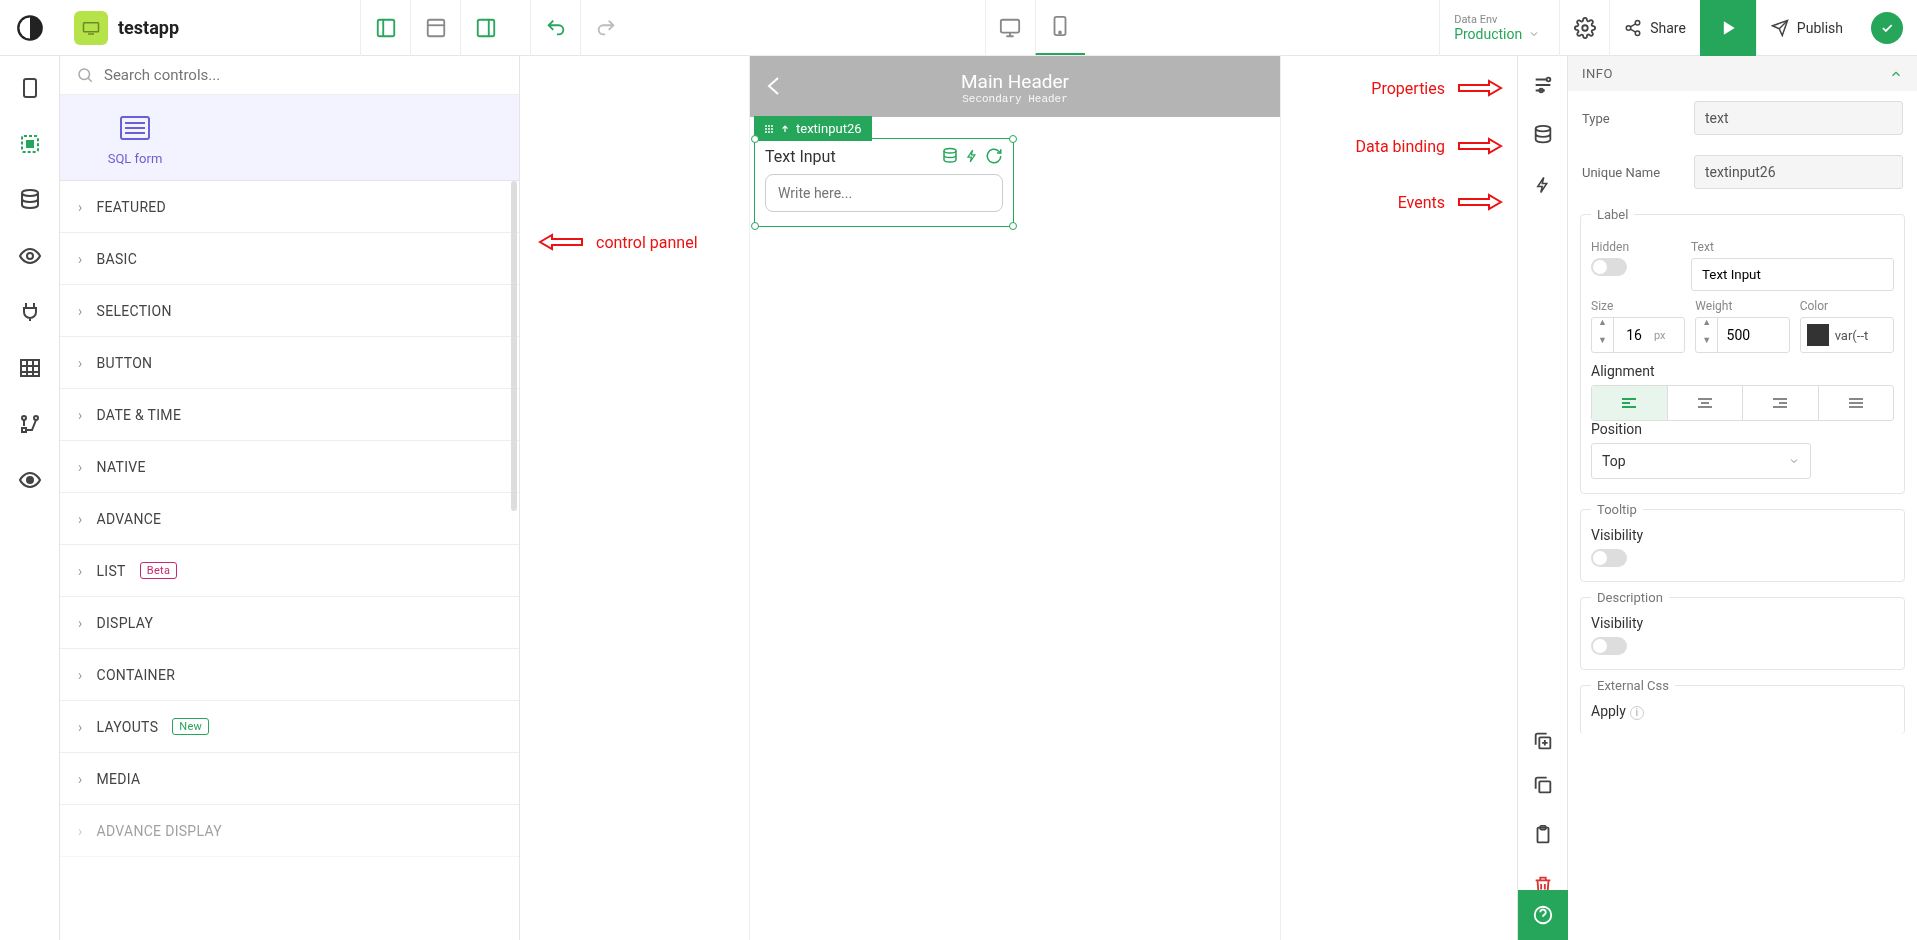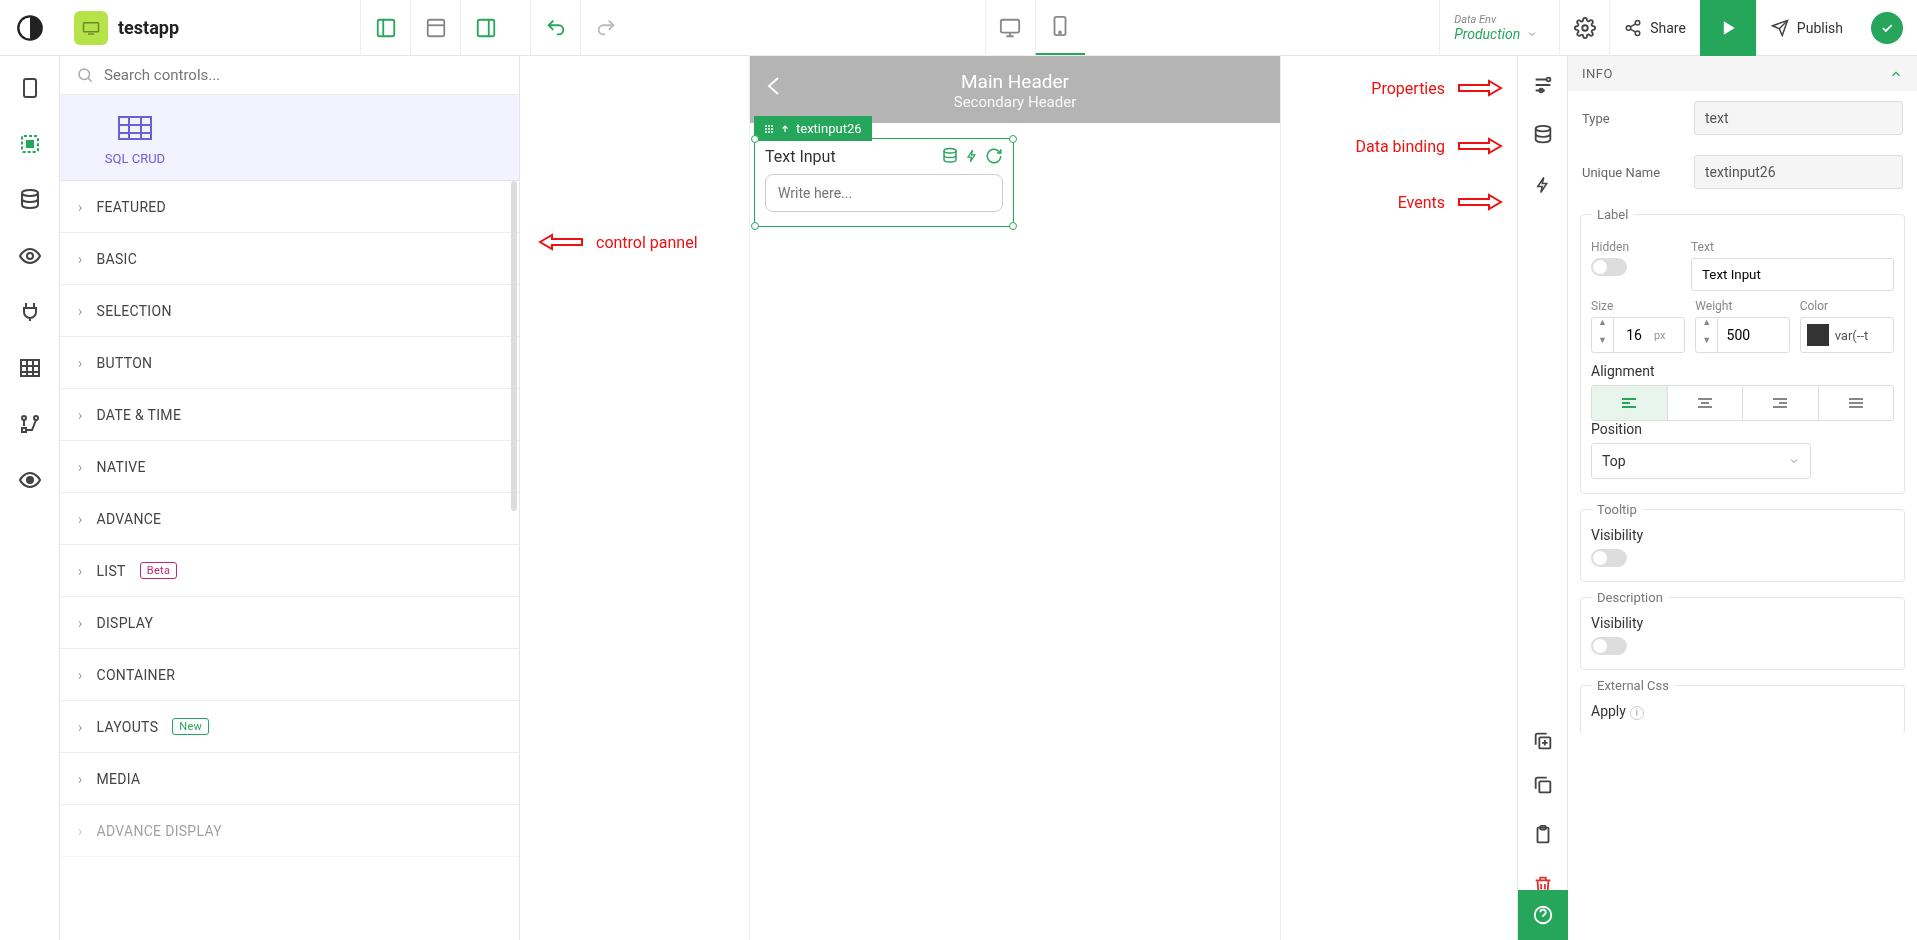--- a/index.html
+++ b/index.html
@@ -9,21 +9,21 @@
 .topbar { height: 56px; border-bottom: 1px solid #e5e5e5; display: flex; align-items: center; }
 .topbar .logo-cell { width: 60px; display:flex; align-items:center; justify-content:center; }
 .topbar .app-cell { display:flex; align-items:center; gap:10px; padding:0 14px; min-width: 200px; }
 .topbar .app-icon { width:34px; height:34px; background:#b7e34a; border-radius:6px; display:flex; align-items:center; justify-content:center; }
 .topbar .app-name { font-weight:700; font-size:18px; color:#222; }
 .topbar .spacer { flex:1; }
 .tb-btn { height:56px; min-width:50px; display:flex; align-items:center; justify-content:center; border-left:1px solid #eee; cursor:pointer; }
 .tb-btn.active { border-bottom:3px solid #26a65b; }
 .tb-green svg { stroke:#26a65b; }
 .tb-label { padding:0 14px; display:flex; align-items:center; gap:8px; height:56px; border-left:1px solid #eee; cursor:pointer; }
-.dataenv { padding:0 14px; border-left:1px solid #eee; height:56px; display:flex; flex-direction:column; justify-content:center; min-width:120px;font-style:italic; }
+.dataenv { padding:0 14px; border-left:1px solid #eee; height:56px; display:flex; flex-direction:column; justify-content:center; min-width:120px; }
 .dataenv .small { font-size:11px; color:#888; }
 .dataenv .val { font-size:14px; color:#26a65b; display:flex; align-items:center; gap:6px; }
 .play-btn { background:#26a65b; width:56px; height:56px; display:flex; align-items:center; justify-content:center; cursor:pointer; }
 .status-dot { width:32px; height:32px; background:#26a65b; border-radius:50%; display:flex; align-items:center; justify-content:center; margin:0 14px; }
 
 
 .main { display:flex; height:calc(940px - 56px); }
 .leftrail { width:60px; border-right:1px solid #e5e5e5; display:flex; flex-direction:column; align-items:center; padding-top:14px; gap:20px; }
 .leftrail .rail-btn { width:36px; height:36px; display:flex; align-items:center; justify-content:center; cursor:pointer; border-radius:4px; }
 .leftrail .rail-btn.active { color:#26a65b; }
@@ -42,21 +42,21 @@
 .cat-item .chev { color:#999; }
 .badge { border:1px solid #c62872; color:#c62872; font-size:11px; padding:1px 6px; border-radius:3px; }
 .badge.new { border-color:#26a65b; color:#26a65b; }
 .cat-scroll-hint { position:absolute; right:2px; top:0; width:6px; height:330px; background:#ddd; border-radius:3px; }
 
 .canvas { flex:1; position:relative; background:#fff; }
 .mobile-frame { position:absolute; left:230px; top:0; width:530px; height:100%; background:#fff; box-shadow:0 0 0 1px #eee; }
 .mobile-header { background:#b4b4b4; color:#fff; text-align:center; padding:14px 0 12px; position:relative; }
 .mobile-header .back { position:absolute; left:16px; top:20px; }
 .mobile-header .mh1 { font-size:19px; }
-.mobile-header .mh2 { font-size:15px; opacity:.9; }
+.mobile-header .mh2 { font-size:11px; opacity:.9;font-family:Liberation Mono, monospace; }
 .widget-tag { position:absolute; left:4px; top:60px; background:#26a65b; color:#fff; font-size:13px; padding:5px 10px; display:flex; align-items:center; gap:6px; }
 .widget-box { position:absolute; left:4px; top:82px; width:260px; border:1px solid #26a65b; padding:8px 10px 14px; }
 .widget-box .wlabel { font-size:16px; color:#333; }
 .widget-box .wicons { position:absolute; right:10px; top:8px; display:flex; gap:6px; }
 .widget-box input { width:100%; margin-top:8px; border:1px solid #ccc; border-radius:8px; padding:10px 12px; font-size:14px; color:#666; }
 .sel-handle { position:absolute; width:8px; height:8px; background:#fff; border:1px solid #26a65b; border-radius:50%; }
 
 .annot { position:absolute; color:#e11; font-size:16px; display:flex; align-items:center; gap:12px; }
 
 .rightrail { width:50px; border-left:1px solid #e5e5e5; display:flex; flex-direction:column; align-items:center; padding-top:18px; gap:28px; position:relative; }
@@ -262,24 +262,24 @@
     <div class="search">
       <svg width="18" height="18" viewBox="0 0 24 24" fill="none" stroke="#aaa" stroke-width="2">
           <circle cx="11" cy="11" r="7"></circle>
           <path d="M21 21l-5-5"></path>
         </svg>
       <input placeholder="Search controls..." style="">
     </div>
     <div class="quick-row">
       <div class="quick-item">
         <svg width="40" height="30" viewBox="0 0 40 30" fill="none" stroke="#6b5fd6" stroke-width="2" style="margin:0 auto;">
-            <rect x="4" y="4" width="32" height="22"></rect>
-            <path d="M4 12h32M4 20h32M14 4v22M26 4v22"></path>
+            <rect x="6" y="4" width="28" height="22" rx="2"></rect>
+            <path d="M10 10h20M10 15h20M10 20h20"></path>
           </svg>
-        <div class="ql">SQL CRUD</div>
+        <div class="ql">SQL form</div>
       </div>
     </div>
     <div class="cat-list">
       <div class="cat-scroll-hint"></div>
       <div class="cat-item">
           <span class="chev">›</span>
           <span>FEATURED</span>
         </div>
       <div class="cat-item">
           <span class="chev">›</span>

